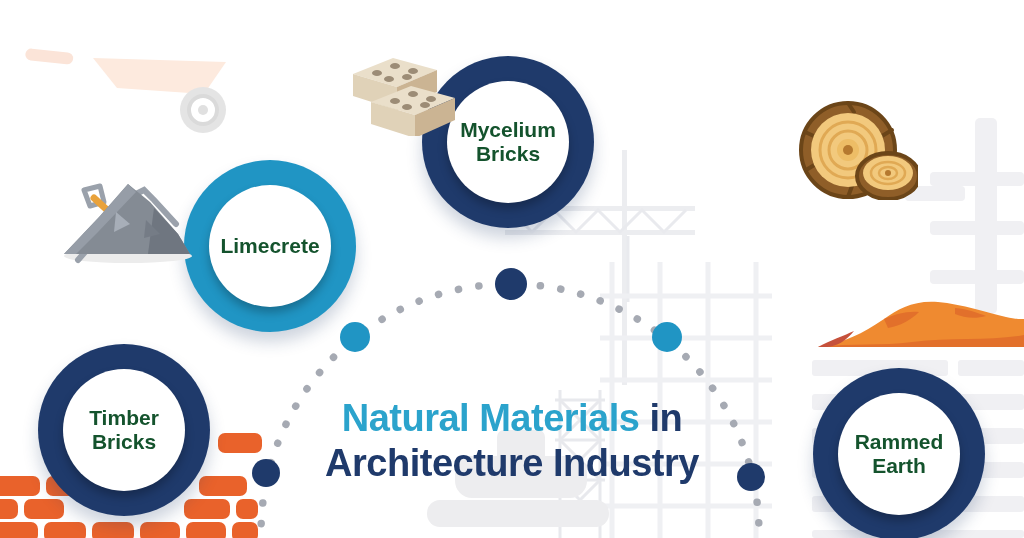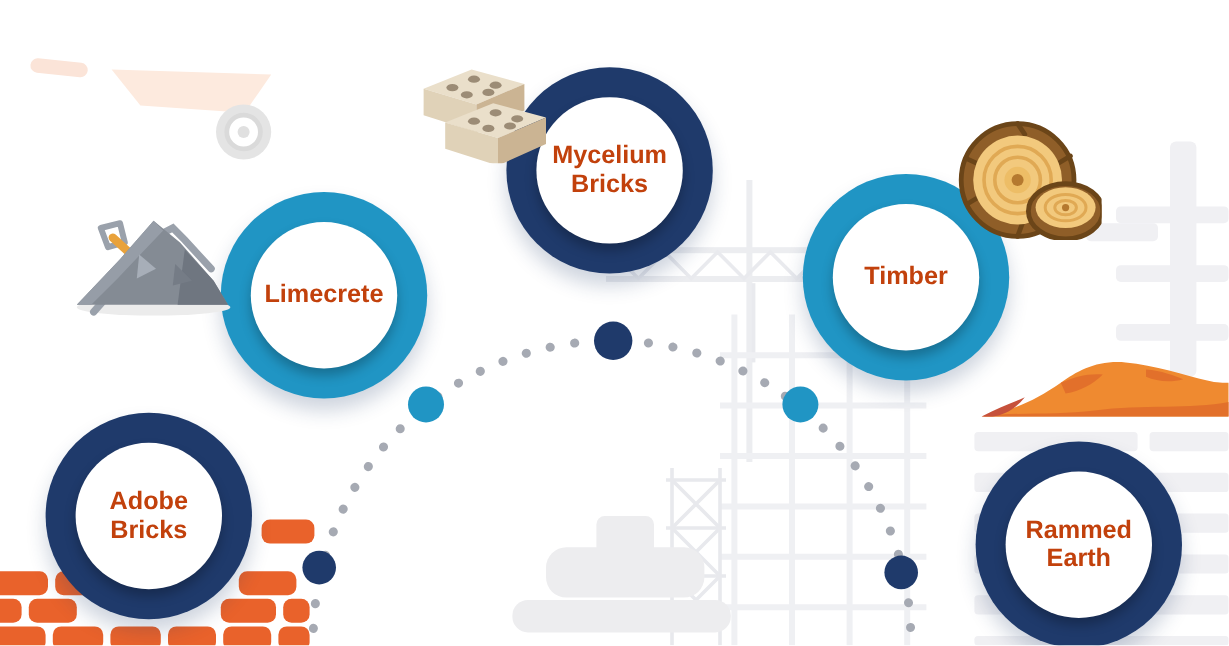--- a/index.html
+++ b/index.html
@@ -18,21 +18,21 @@
     z-index:4;
   }
   .ring-navy{background:#1f3a6b;}
   .ring-blue{background:#2095c4;}
   .node .inner{
     width:122px;height:122px;border-radius:50%;background:#ffffff;
     display:flex;align-items:center;justify-content:center;text-align:center;
     box-shadow:0 6px 10px rgba(0,0,0,0.25);
   }
   .node .label{
-    font-size:21px;font-weight:bold;color:#c2410c;line-height:1.15;
+    font-size:21px;font-weight:bold;color:#14532d;line-height:1.15;
     padding:0 5px;
   }
   .pos-limecrete{left:184px;top:160px;}
   .pos-mycelium{left:422px;top:56px;}
   .pos-timber{left:669px;top:145px;}
   .pos-adobe{left:38px;top:344px;}
   .pos-rammed{left:813px;top:348px;margin-top:20px;}
 
   
   .title{
@@ -147,28 +147,23 @@
   <div class="node ring-blue pos-limecrete">
     <div class="inner">
       <div class="label">Limecrete</div>
     </div>
   </div>
   <div class="node ring-navy pos-mycelium">
     <div class="inner">
       <div class="label">Mycelium Bricks</div>
     </div>
   </div>
-  <div class="node ring-blue pos-timber">
-    <div class="inner">
-      <div class="label">Timber</div>
-    </div>
-  </div>
   <div class="node ring-navy pos-adobe">
     <div class="inner">
-      <div class="label">Adobe Bricks</div>
+      <div class="label">Timber Bricks</div>
     </div>
   </div>
   <div class="node ring-navy pos-rammed">
     <div class="inner">
       <div class="label">Rammed Earth</div>
     </div>
   </div>
 
   <svg class="icon-abs" style="left:56px;top:172px;" width="145" height="95" viewBox="0 0 145 95" aria-hidden="true">
     <ellipse cx="72" cy="84" rx="64" ry="7" fill="#ececec"></ellipse>
@@ -218,14 +213,20 @@
     </g>
     <g>
       <ellipse cx="92" cy="76" rx="31" ry="23" fill="#8f5e28" stroke="#6b4518" stroke-width="4"></ellipse>
       <ellipse cx="92" cy="73" rx="25" ry="17" fill="#f2c97d"></ellipse>
       <ellipse cx="92" cy="73" rx="17" ry="11" fill="none" stroke="#e0a954" stroke-width="2.5"></ellipse>
       <ellipse cx="92" cy="73" rx="9" ry="6" fill="none" stroke="#e0a954" stroke-width="2.5"></ellipse>
       <circle cx="92" cy="73" r="3" fill="#b5792f"></circle>
     </g>
   </svg>
 
+  <div class="title">
+    <div>
+      <span class="teal">Natural Materials</span><span class="navy"> in</span>
+    </div>
+    <div class="navy">Architecture Industry</div>
+  </div>
 
 </div>
 
 </body></html>

